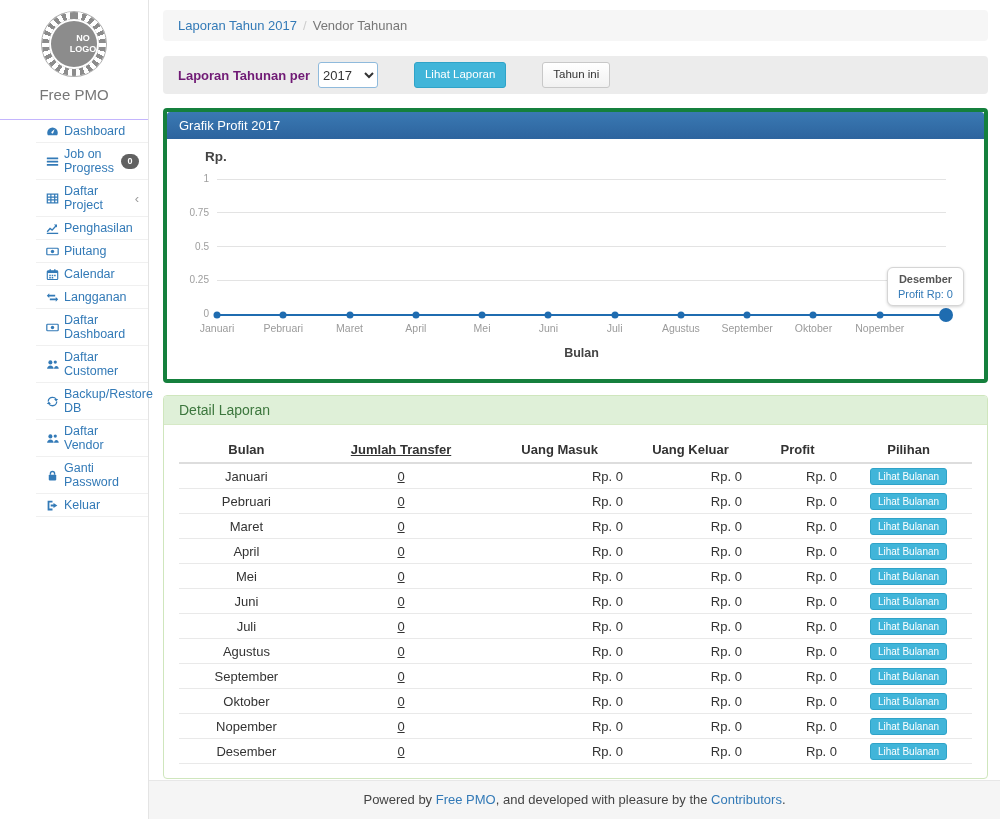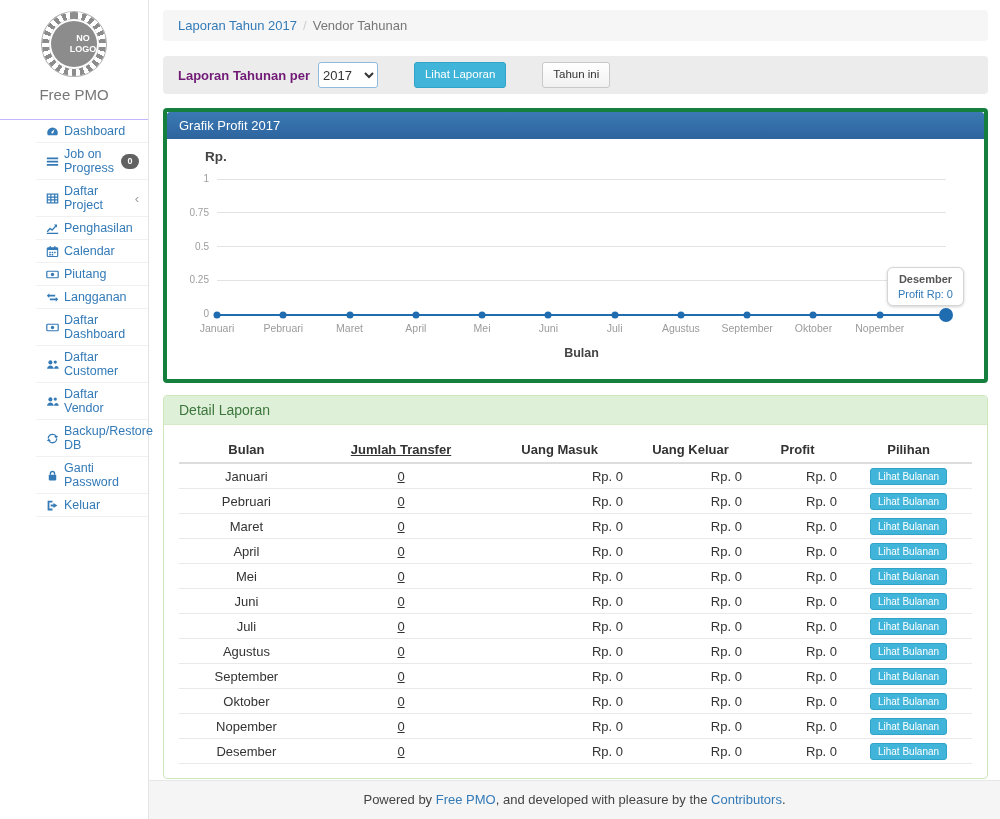--- a/index.html
+++ b/index.html
@@ -144,43 +144,43 @@
               <path d="M9.8 3.2h3.7v3.7z"></path>
               <rect x="1" y="13.2" width="14" height="1.6"></rect>
             </svg>
           </span>
     <span>Penghasilan</span>
 
   </a>
         <a class="nav-item">
     <span class="icn">
             <svg viewBox="0 0 16 16" width="13" height="13" fill="#337ab7">
+              <rect x="1" y="4" width="14" height="8" rx="1" fill="none" stroke="#337ab7" stroke-width="1.5"></rect>
+              <circle cx="8" cy="8" r="2.1"></circle>
+            </svg>
+          </span>
+    <span>Piutang</span>
+
+  </a>
+        <a class="nav-item">
+    <span class="icn">
+            <svg viewBox="0 0 16 16" width="13" height="13" fill="#337ab7">
               <rect x="1.6" y="3.6" width="12.8" height="10.6" rx="1" fill="none" stroke="#337ab7" stroke-width="1.4"></rect>
               <path d="M1.6 3.6h12.8v2.6H1.6z"></path>
               <rect x="4.3" y="1.5" width="1.7" height="3.2"></rect>
               <rect x="10" y="1.5" width="1.7" height="3.2"></rect>
               <path d="M4 8.4h1.9V10H4zm3 0h1.9V10H7zm3 0h1.9V10H10zM4 11.2h1.9v1.6H4zm3 0h1.9v1.6H7z"></path>
             </svg>
           </span>
     <span>Calendar</span>
 
   </a>
         <a class="nav-item">
     <span class="icn">
             <svg viewBox="0 0 16 16" width="13" height="13" fill="#337ab7">
-              <rect x="1" y="4" width="14" height="8" rx="1" fill="none" stroke="#337ab7" stroke-width="1.5"></rect>
-              <circle cx="8" cy="8" r="2.1"></circle>
-            </svg>
-          </span>
-    <span>Piutang</span>
-
-  </a>
-        <a class="nav-item">
-    <span class="icn">
-            <svg viewBox="0 0 16 16" width="13" height="13" fill="#337ab7">
               <path d="M1 5.7l3-2.9v1.8h7.3v2.2H4v1.8z"></path>
               <path d="M15 10.3l-3 2.9v-1.8H4.7V9.2H12V7.4z"></path>
             </svg>
           </span>
     <span>Langganan</span>
 
   </a>
         <a class="nav-item">
     <span class="icn">
             <svg viewBox="0 0 16 16" width="13" height="13" fill="#337ab7">
@@ -199,37 +199,37 @@
               <circle cx="11.4" cy="5" r="2"></circle>
               <path d="M9.8 13.2c.3-2 1.5-3.4 3-3.4 1.4 0 2.6 1.3 2.9 3.4z"></path>
             </svg>
           </span>
     <span>Daftar Customer</span>
 
   </a>
         <a class="nav-item">
     <span class="icn">
             <svg viewBox="0 0 16 16" width="13" height="13" fill="#337ab7">
+              <path d="M8 2a6 6 0 0 1 5.2 3H15l-2.6 3.1L10 5h1.7A4.4 4.4 0 0 0 8 3.6 4.4 4.4 0 0 0 3.6 8H2a6 6 0 0 1 6-6z"></path>
+              <path d="M8 14a6 6 0 0 1-5.2-3H1l2.6-3.1L6 11H4.3A4.4 4.4 0 0 0 8 12.4 4.4 4.4 0 0 0 12.4 8H14a6 6 0 0 1-6 6z"></path>
+            </svg>
+          </span>
+    <span>Backup/Restore DB</span>
+
+  </a>
+        <a class="nav-item">
+    <span class="icn">
+            <svg viewBox="0 0 16 16" width="13" height="13" fill="#337ab7">
               <circle cx="5.4" cy="5.4" r="2.5"></circle>
               <path d="M1.3 13.2c.2-2.4 1.9-4.1 4.1-4.1s3.9 1.7 4.1 4.1z"></path>
               <circle cx="11.4" cy="5" r="2"></circle>
               <path d="M9.8 13.2c.3-2 1.5-3.4 3-3.4 1.4 0 2.6 1.3 2.9 3.4z"></path>
             </svg>
           </span>
     <span>Daftar Vendor</span>
-
-  </a>
-        <a class="nav-item">
-    <span class="icn">
-            <svg viewBox="0 0 16 16" width="13" height="13" fill="#337ab7">
-              <path d="M8 2a6 6 0 0 1 5.2 3H15l-2.6 3.1L10 5h1.7A4.4 4.4 0 0 0 8 3.6 4.4 4.4 0 0 0 3.6 8H2a6 6 0 0 1 6-6z"></path>
-              <path d="M8 14a6 6 0 0 1-5.2-3H1l2.6-3.1L6 11H4.3A4.4 4.4 0 0 0 8 12.4 4.4 4.4 0 0 0 12.4 8H14a6 6 0 0 1-6 6z"></path>
-            </svg>
-          </span>
-    <span>Backup/Restore DB</span>
 
   </a>
         <a class="nav-item">
     <span class="icn">
             <svg viewBox="0 0 16 16" width="13" height="13" fill="#337ab7">
               <path d="M4.6 7.2V5.6a3.4 3.4 0 0 1 6.8 0v1.6h-1.7V5.6a1.7 1.7 0 0 0-3.4 0v1.6z"></path>
               <rect x="3.4" y="7" width="9.2" height="7" rx="1"></rect>
             </svg>
           </span>
     <span>Ganti Password</span>

